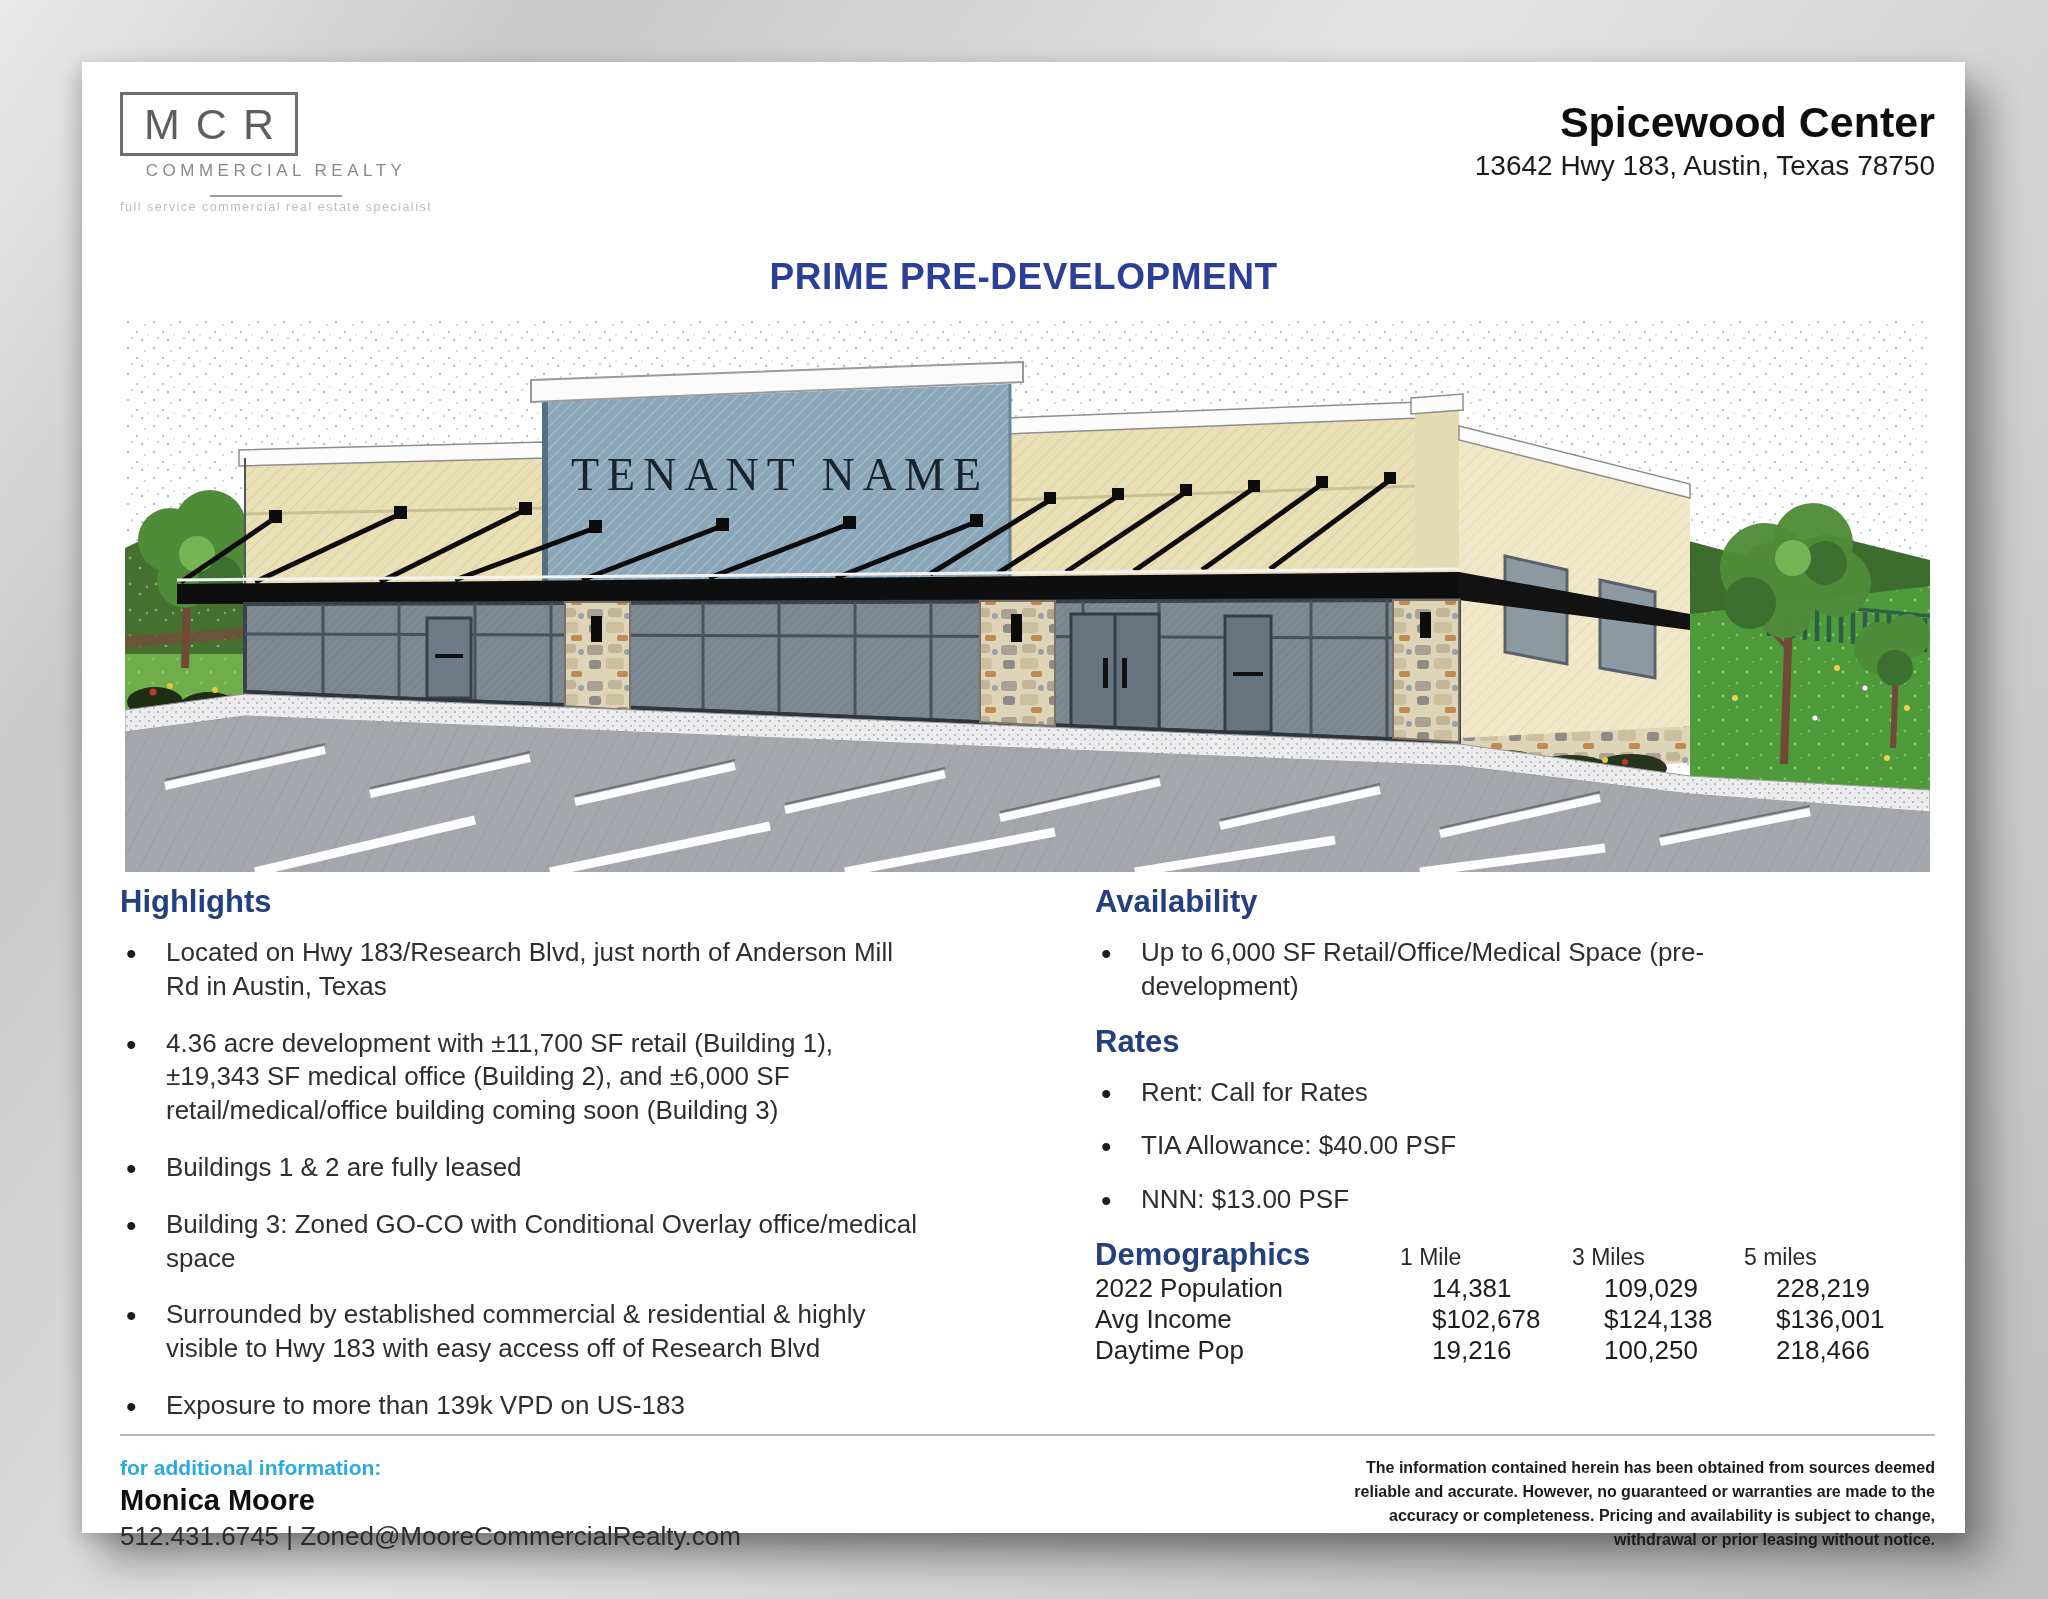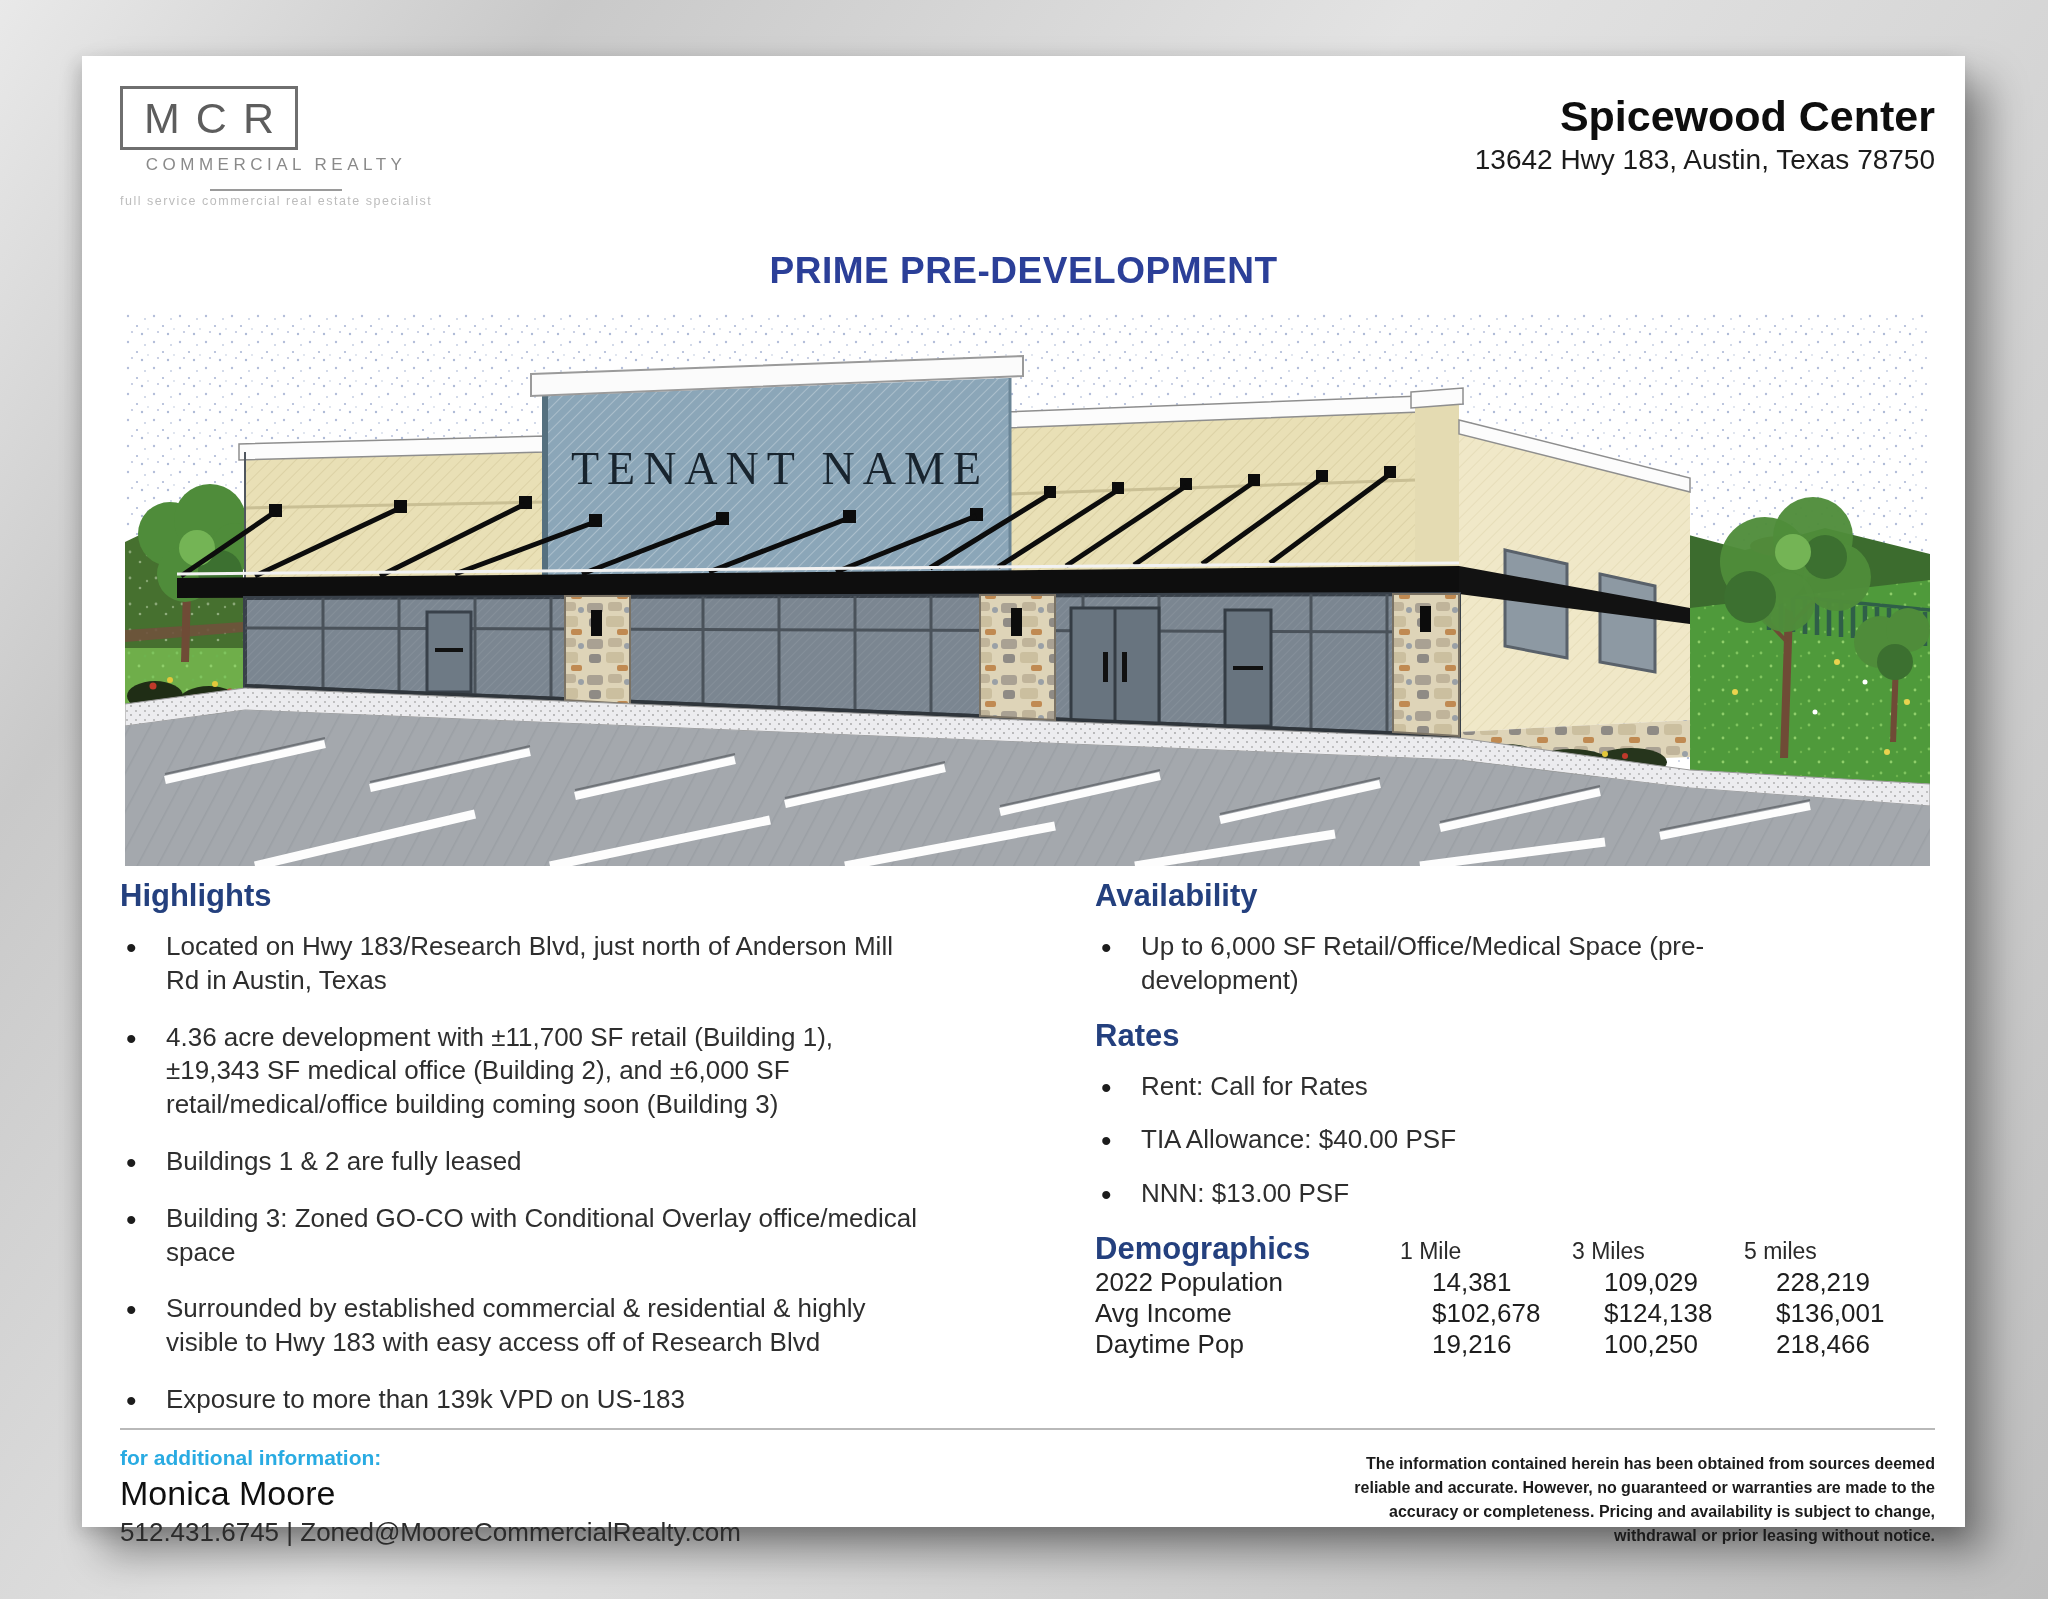--- a/index.html
+++ b/index.html
@@ -3,21 +3,21 @@
 <meta charset="utf-8">
 <style>
   * { margin:0; padding:0; box-sizing:border-box; }
   html,body { width:2048px; height:1599px; overflow:hidden; }
   body {
     font-family:"Liberation Sans", sans-serif;
     background:linear-gradient(125deg,#e9e9e9 0%,#c9c9c9 18%,#e3e3e3 45%,#cfcfcf 75%,#bfbfbf 100%);
     position:relative;
   }
   .page {
-    position:absolute; left:82px; top:56px; width:1883px; height:1471px;
+    position:absolute; left:82px; top:62px; width:1883px; height:1471px;
     background:#ffffff;
     box-shadow:22px 26px 38px rgba(0,0,0,.38), -4px 6px 18px rgba(0,0,0,.18);
   }
   
   .logo { position:absolute; left:38px; top:30px; }
   .logo-box {
     width:178px; height:64px; border:3px solid #6f6f6f;
     display:flex; align-items:center; justify-content:center;
     font-size:43px; font-weight:300; color:#5d5d5d; letter-spacing:16px; padding-left:16px;
   }
@@ -56,21 +56,21 @@
   .demo-title { font-size:31px; font-weight:800; color:#24407e; }
   .demo-label { font-size:26px; color:#232323; }
   .demo-val { font-size:26px; color:#1d1d1d;margin-left:32px; }
   
   .footer {
     position:absolute; left:38px; right:30px; top:1372px;
     border-top:2px solid #b9b9b9; padding-top:16px;
     display:flex; justify-content:space-between; align-items:flex-end;
   }
   .info-label { font-size:21px; font-weight:700; color:#29abe2; }
-  .contact-name { font-size:34px; font-weight:400; color:#0f0f0f; margin-top:4px; }
+  .contact-name { font-size:29px; font-weight:700; color:#0f0f0f; margin-top:4px; }
   .contact-line { font-size:26px; color:#2b2b2b; margin-top:4px; }
   .disclaimer {
     width:615px; text-align:right; font-size:16px; font-weight:700;
     color:#1b1b1b; line-height:1.5; padding-top:4px;
   }
 </style>
 </head>
 <body>
 
 <div class="page">

